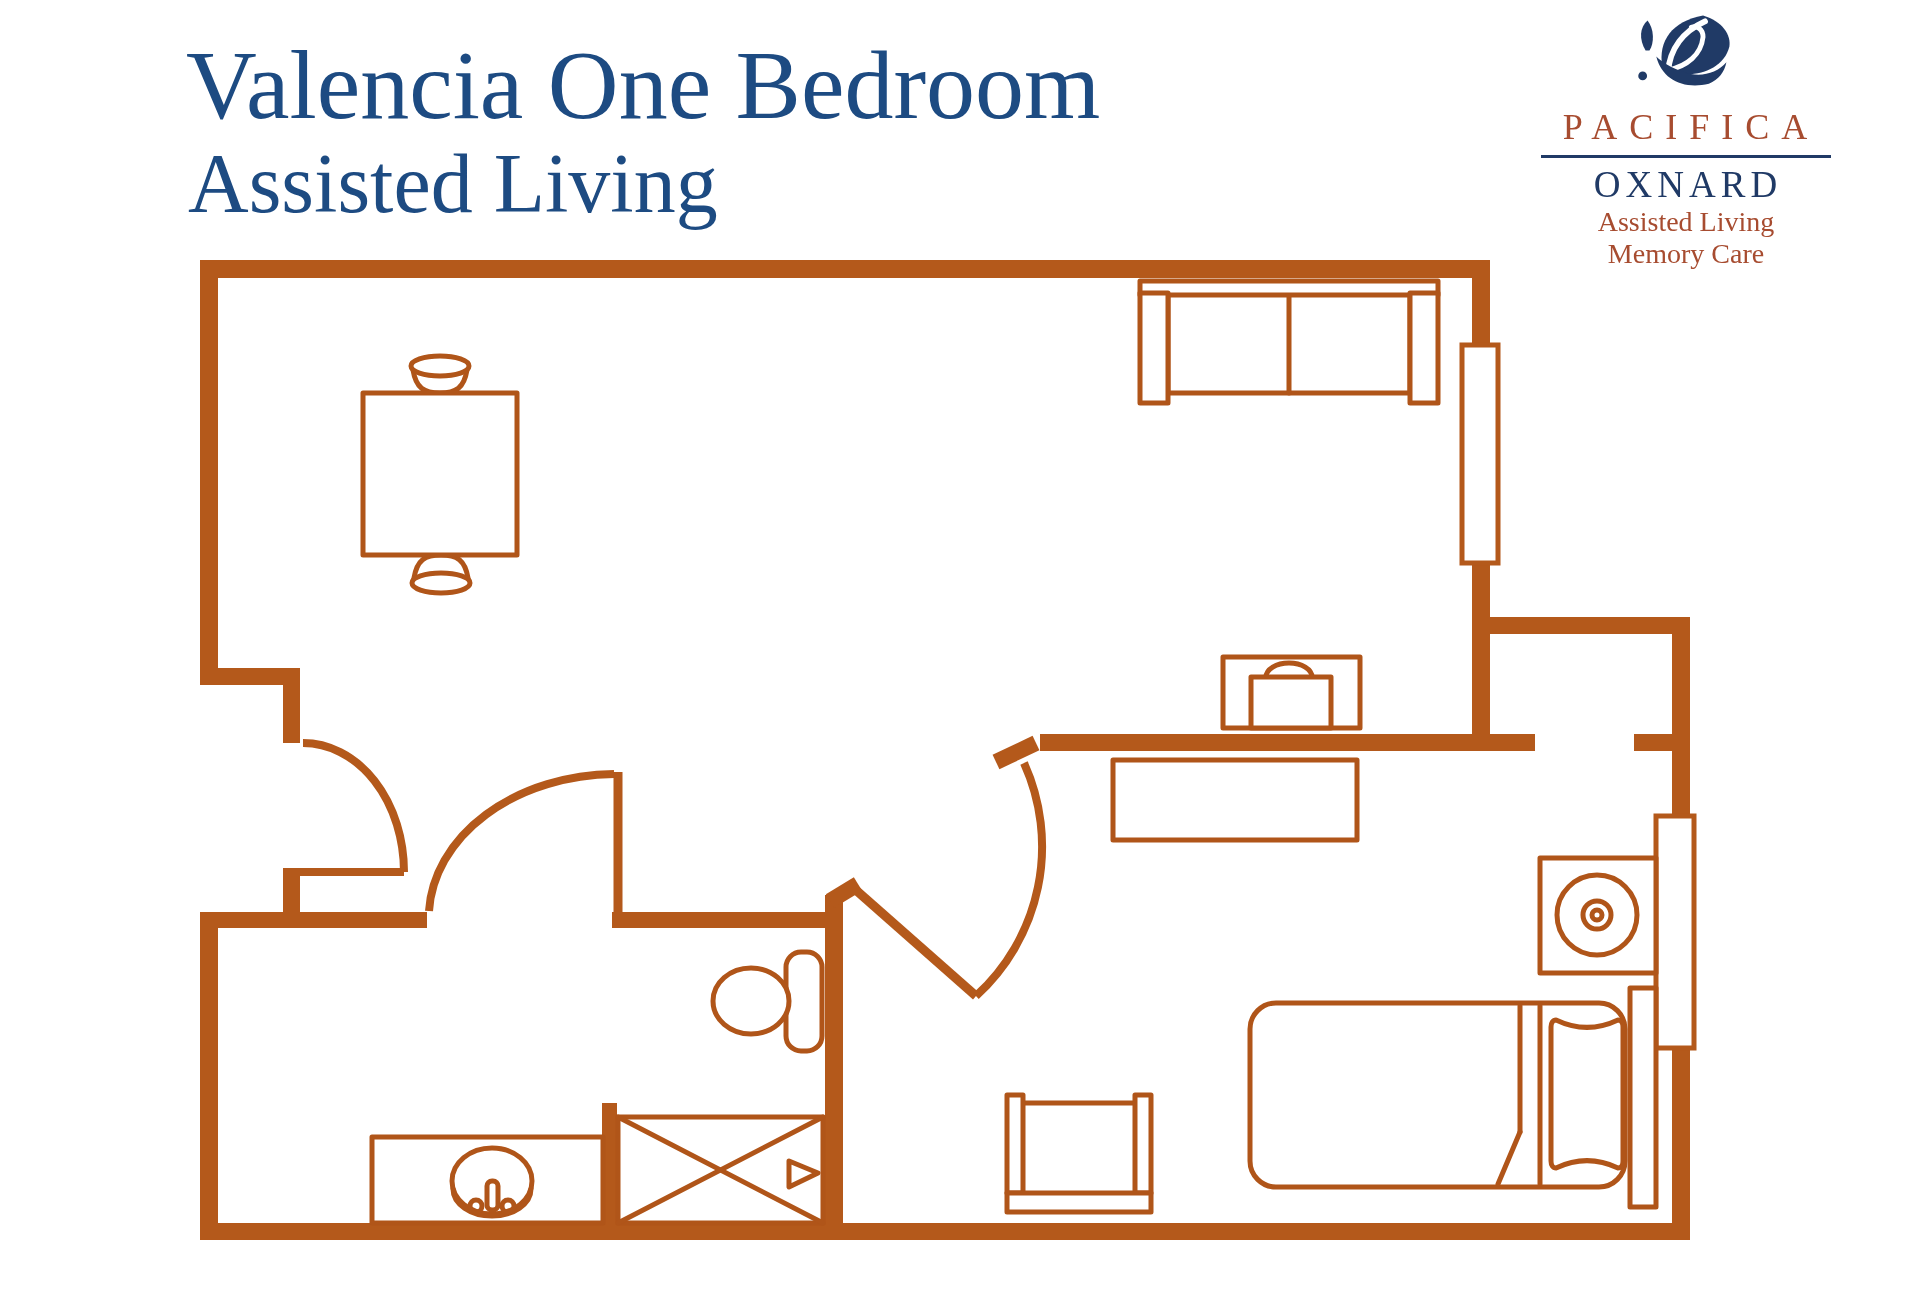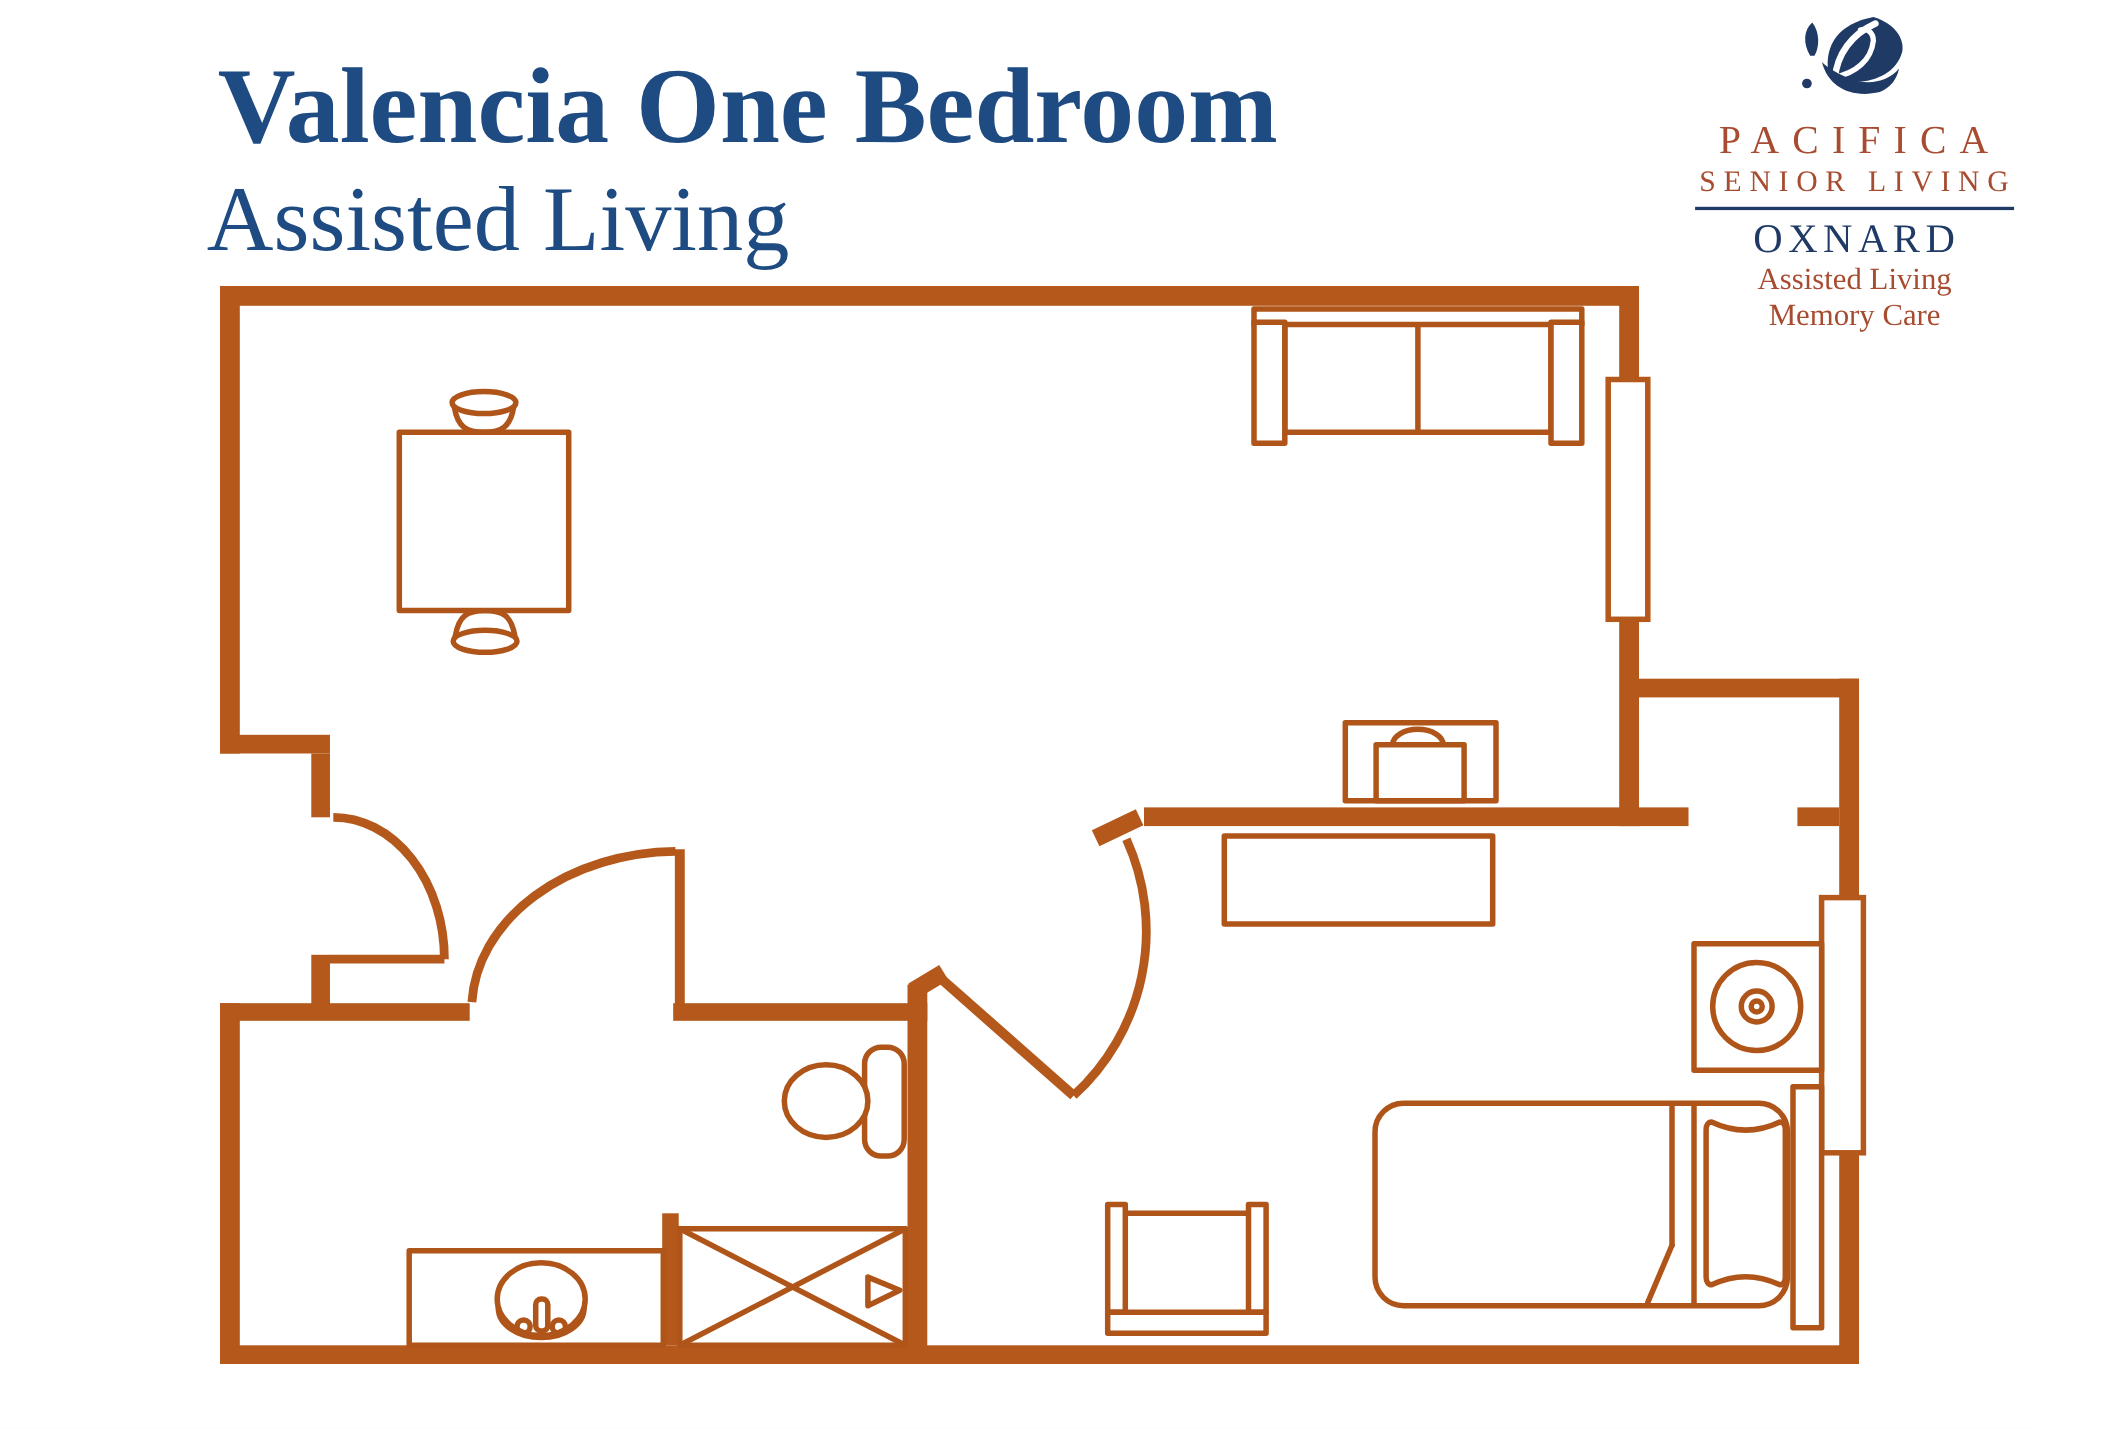--- a/index.html
+++ b/index.html
@@ -8,21 +8,21 @@
     --title_blue:#1d4b82;
     --logo_navy:#203a66;
     --logo_rust:#a74c30;
     --background:#ffffff;
   }
   html,body{margin:0;padding:0;}
   body{background:#e8e8e8;font-family:"Liberation Serif", serif;}
   .page{position:relative;width:1920px;height:1299px;background:var(--background);overflow:hidden;}
   .plan{position:absolute;left:0;top:0;width:1920px;height:1299px;}
   .header{position:absolute;left:186px;top:36px;z-index:2;}
-  .header h1{margin:12px;font-size:98px;line-height:1.0;font-weight:700;color:var(--title_blue);letter-spacing:0;}
+  .header h1{margin:0;font-size:98px;line-height:1.0;font-weight:400;color:var(--title_blue);letter-spacing:0;}
   .header h2{margin:8px 0 0 2px;font-size:84px;line-height:1.0;font-weight:400;color:var(--title_blue);}
   .logo{position:absolute;left:1500px;top:8px;width:372px;text-align:center;z-index:2;color:var(--logo_rust);}
   .logo .leaf{display:block;margin:0 auto;height:94px;}
   .logo .brand{font-size:36px;letter-spacing:12px;margin-top:4px;margin-left:10px;color:var(--logo_rust);}
   .logo .tagline{font-size:27px;letter-spacing:7px;margin-top:2px;margin-left:6px;color:var(--logo_rust);}
   .logo .divider{width:290px;height:3px;background:var(--logo_navy);margin:7px auto 5px auto;}
   .logo .location{font-size:37px;letter-spacing:5px;margin-left:4px;color:var(--logo_navy);}
   .logo .service{font-size:28px;line-height:1.14;color:var(--logo_rust);}
   
   .wall{fill:var(--wall);}
@@ -45,21 +45,20 @@
   <div class="logo">
     <svg class="leaf" viewBox="0 0 115 95" width="112" height="94">
       <path fill="var(--logo_navy)" d="M 16 43 C 9 31 10 19 18 12 C 25 21 25 35 20 43 Z"></path>
       <circle fill="var(--logo_navy)" cx="13" cy="69" r="4.5"></circle>
       <path fill="var(--logo_navy)" d="M 33 59 C 29 33 43 13 75 7 C 95 13 104 27 102 39 C 97 59 75 69 53 67 C 43 65 35 63 33 59 Z"></path>
       <path fill="none" stroke="#ffffff" stroke-width="6" stroke-linecap="round" d="M 39 65 C 41 41 55 23 77 13"></path>
       <path fill="none" stroke="#ffffff" stroke-width="5" stroke-linecap="round" d="M 39 63 C 59 59 73 47 75 29 C 75 21 69 17 63 19"></path>
       <path fill="var(--logo_navy)" d="M 27 49 C 33 73 55 83 81 77 C 91 73 97 65 99 55 C 89 67 71 71 55 65 C 43 61 33 55 27 49 Z"></path>
     </svg>
     <div class="brand">PACIFICA</div>
-    <div class="tagline">SENIOR LIVING</div>
     <div class="divider"></div>
     <div class="location">OXNARD</div>
     <div class="service">Assisted Living</div>
     <div class="service">Memory Care</div>
   </div>
 
   <svg class="plan" viewBox="0 0 1920 1299">
 
     <g>
       <rect class="wall" x="200" y="260" width="1290" height="18"></rect>

